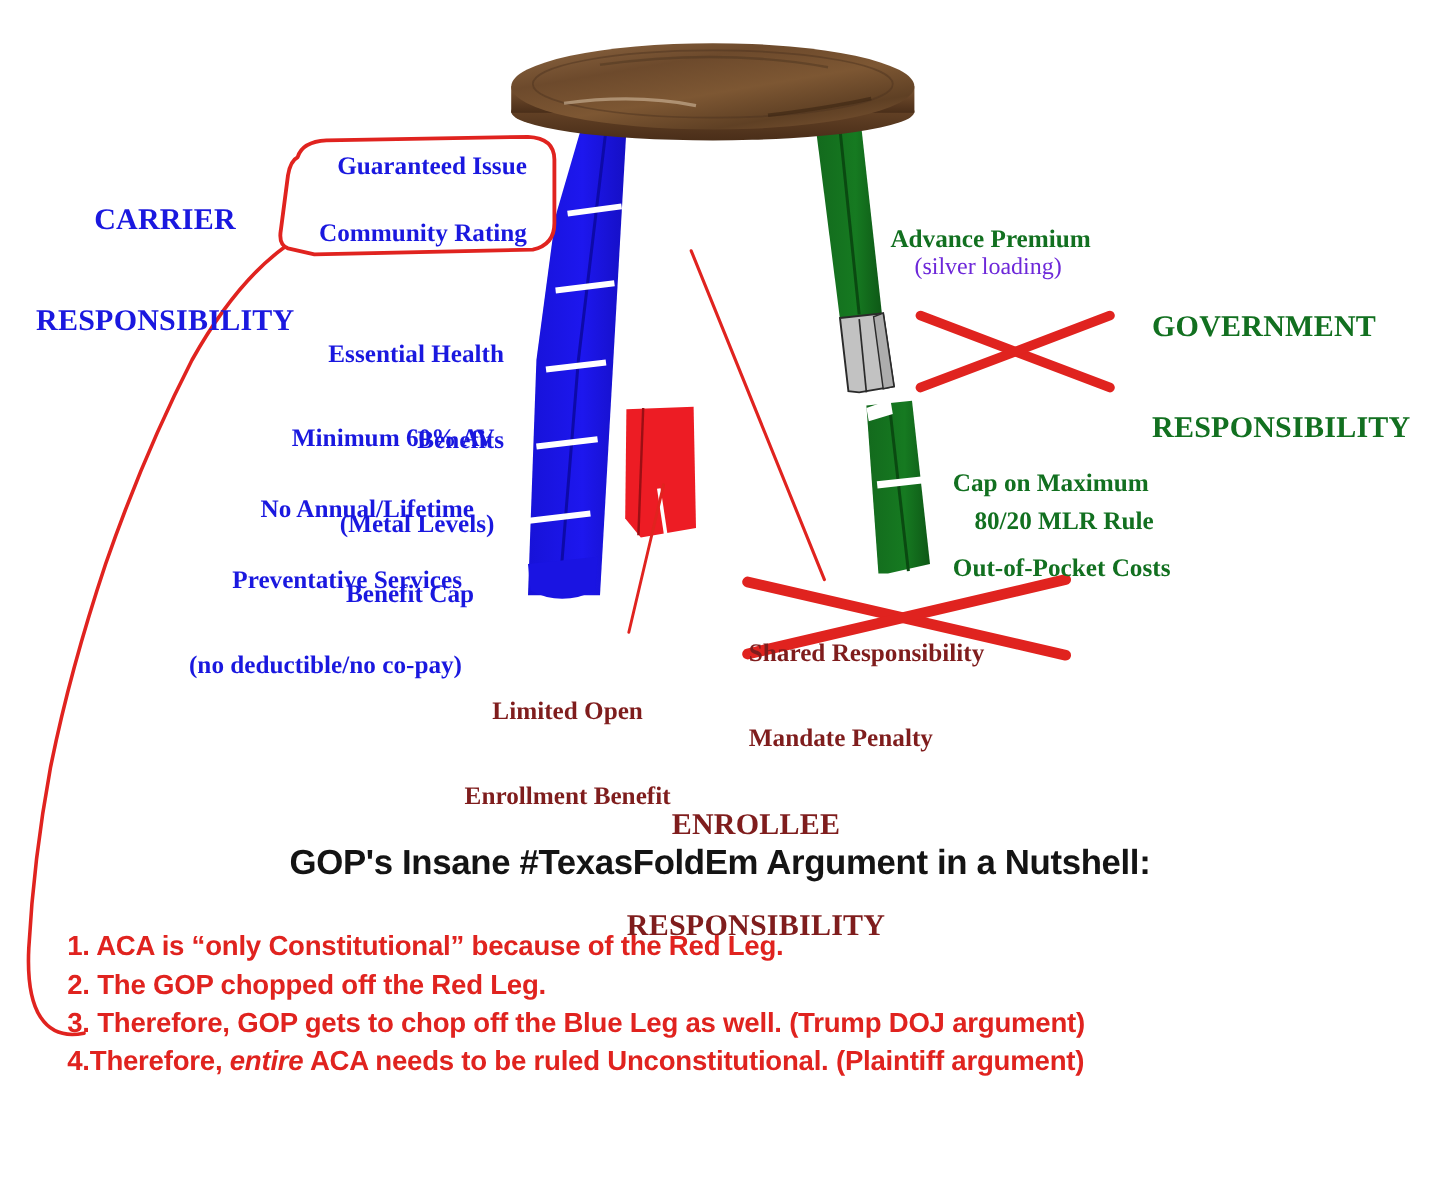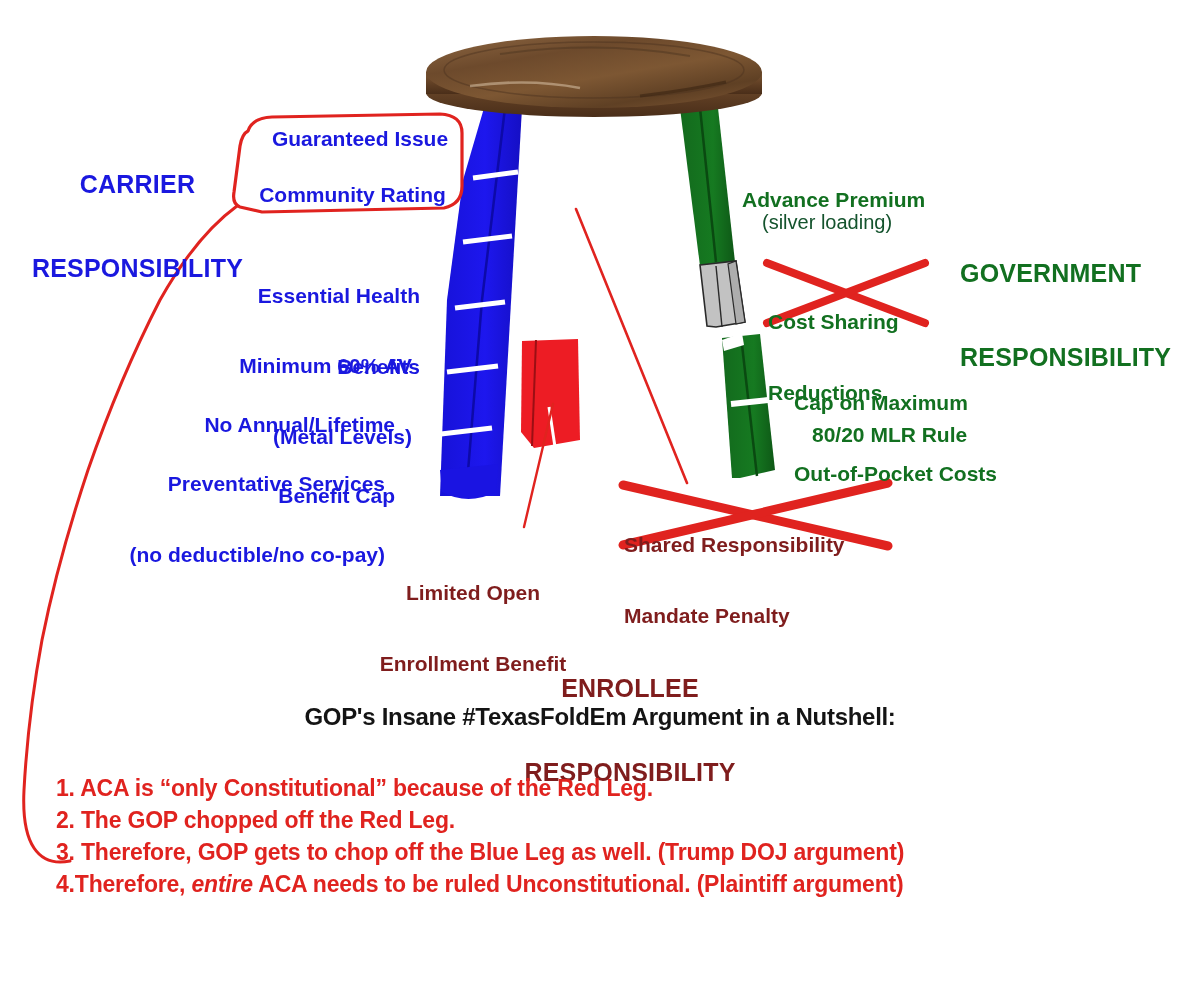--- a/index.html
+++ b/index.html
@@ -20,39 +20,39 @@
   .abs { position: absolute; }
   svg.layer {
     position: absolute;
     left: 0; top: 0;
     width: 1200px;
     height: 1000px;
     pointer-events: none;
   }
   .lbl {
     position: absolute;
-    font-family: Liberation Sans, sans-serif;
+    font-family: Liberation Serif, serif;
     font-weight: bold;
     line-height: 1.12;
     white-space: pre;
   }
   .blue  { color: #1A18DF; }
   .green { color: #127020; }
   .red   { color: #7f1d1d; }
-  .black { color: #14532d; }
+  .black { color: #6d28d9; }
 
   .heading { font-size: 25px; letter-spacing: .2px; }
   .item    { font-size: 21px; }
   .sub     { font-size: 21px; }
   .ta-r { text-align: right; }
   .ta-c { text-align: center; }
   .ta-l { text-align: left; }
 
   .bigtitle {
-    font-size: 24px;
+    font-size: 29px;
     font-weight: bold;
     color: #141414;
     letter-spacing: -0.3px;
   }
   .arg {
     font-size: 23px;
     font-weight: bold;
     color: #E0231F;
     letter-spacing: -0.2px;
   }
@@ -208,24 +208,20 @@
     <div>GOVERNMENT</div>
     <div>RESPONSIBILITY</div>
   </div>
 
   <div class="lbl item green ta-l" style="left:742px; top:141px; width:260px;">
     <div>Advance Premium</div>
   </div>
 
   <div class="lbl item black ta-l" style="left:762px; top:211px; width:200px; font-weight:normal; font-size:20px;">(silver loading)</div>
 
-  <div class="lbl item green ta-l" style="left:768px; top:263px; width:230px;">
-    <div>Cost Sharing</div>
-    <div>Reductions</div>
-  </div>
 
   <div class="lbl item green ta-l" style="left:794px; top:344px; width:280px;">
     <div>Cap on Maximum</div>
     <div>Out-of-Pocket Costs</div>
   </div>
 
   <div class="lbl item green ta-l" style="left:812px; top:423px; width:230px;">80/20 MLR Rule</div>
 
   <div class="lbl item red ta-c" style="left:368px; top:534px; width:210px;">
     <div>Limited Open</div>

